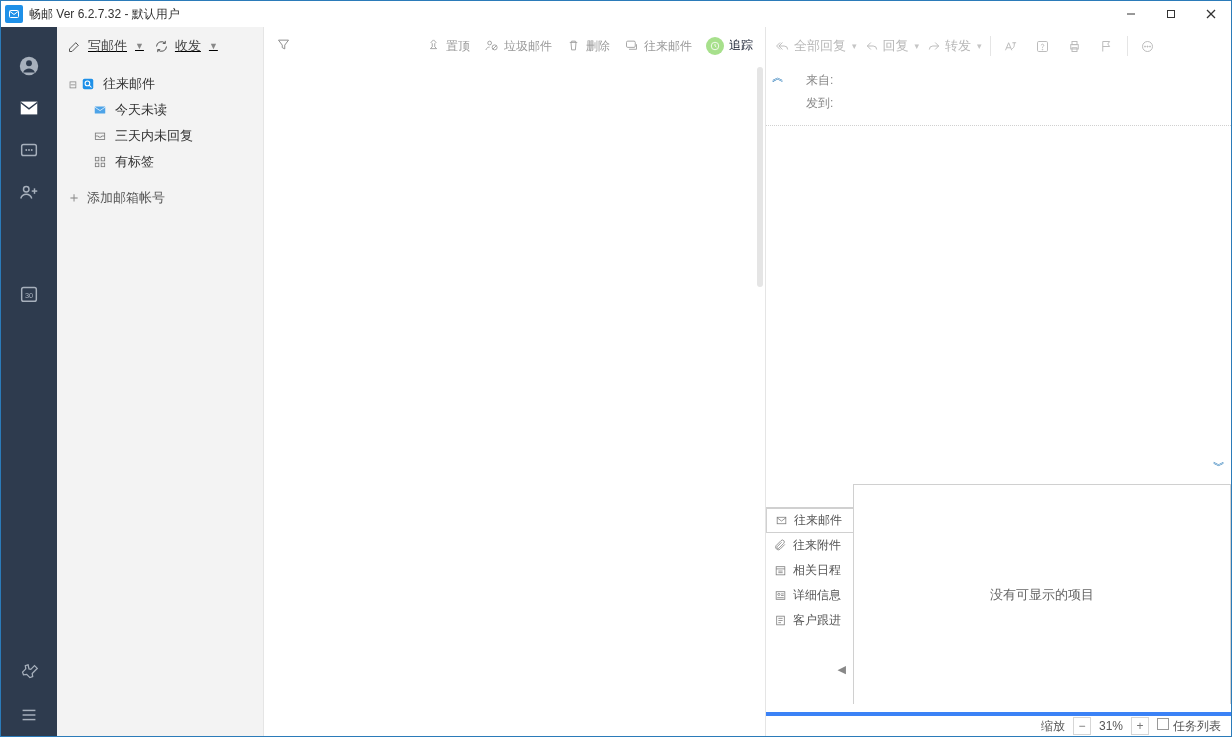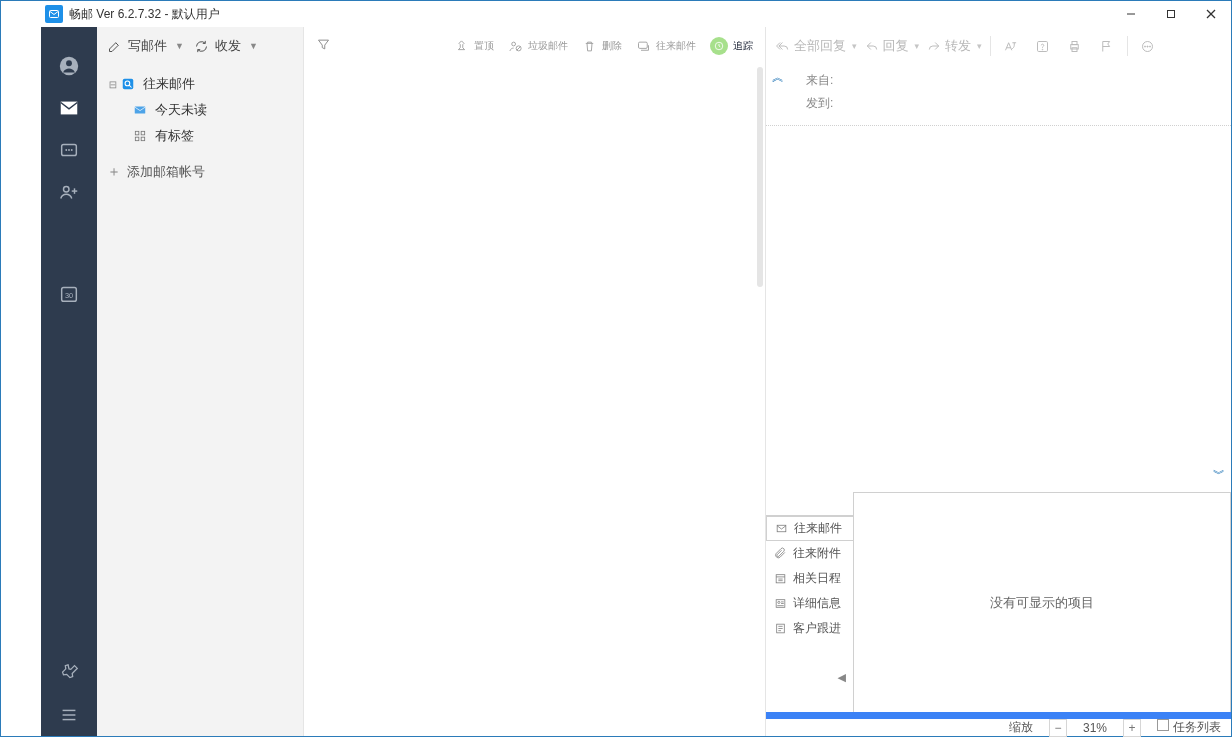--- a/index.html
+++ b/index.html
@@ -1,17 +1,17 @@
 <!DOCTYPE html>
 <html><head>
 <meta charset="utf-8">
 <style>
 * { margin: 0; padding: 0; box-sizing: border-box; font-family: "Microsoft YaHei", "Segoe UI", Arial, sans-serif; }
 html, body { width: 1232px; height: 737px; overflow: hidden; }
-.window { width: 1232px; height: 737px; display: flex; flex-direction: column; border: 1px solid #2B7BB9; background: #fff; padding-left: 40px; }
+.window { width: 1232px; height: 737px; display: flex; flex-direction: column; border: 1px solid #2B7BB9; background: #fff; }
 
 
 .titlebar { height: 26px; background: #fff; display: flex; align-items: center; padding-left: 4px; }
 .titlebar .app-icon { width: 18px; height: 18px; background: #1E90E8; display: flex; align-items: center; justify-content: center; border-radius: 2px; margin-right: 6px; }
 .titlebar .app-icon svg { width: 12px; height: 12px; }
 .titlebar .title { font-size: 12px; color: #333; }
 .titlebar .spacer { flex: 1; }
 .titlebar .win-btn { width: 40px; height: 26px; display: flex; align-items: center; justify-content: center; cursor: pointer; }
 .titlebar .win-btn svg { width: 10px; height: 10px; }
 
@@ -20,42 +20,42 @@
 
 
 .rail { width: 56px; background: #2E3B4E; display: flex; flex-direction: column; align-items: center; padding-top: 18px; }
 .rail .rail-item { width: 56px; height: 42px; display: flex; align-items: center; justify-content: center; cursor: pointer; color: #A7B0BC; }
 .rail .rail-item.active { color: #fff; }
 .rail .rail-item svg { width: 22px; height: 22px; }
 .rail .rail-spacer { flex: 1; }
 
 
 .folder-col { width: 207px; background: #F3F3F3; border-right: 1px solid #E5E5E5; display: flex; flex-direction: column; }
-.toolbar-row1 { height: 38px; display: flex; align-items: center; gap: 10px; padding: 0 10px; }
+.toolbar-row1 { height: 38px; display: flex; align-items: center; gap: 10px; padding: 0 10px; text-decoration: underline; }
 .btn-primary { display: flex; align-items: center; gap: 6px; color: #444; font-size: 13px; cursor: pointer; }
 .btn-primary .chev { font-size: 9px; color: #888; margin-left: 2px; }
 .btn-primary svg { width: 15px; height: 15px; }
 .search-wrap { padding: 0 10px 8px; }
 .search-box { display: flex; align-items: center; background: #fff; border: 1px solid #D8D8D8; border-radius: 14px; height: 26px; padding: 0 10px; }
 .search-box svg { width: 13px; height: 13px; fill: #aaa; margin-right: 6px; }
 .search-box input { border: none; outline: none; font-size: 12px; flex: 1; background: transparent; color: #555; }
 .tree { padding: 6px 0; font-size: 13px; color: #333; }
 .tree-item { display: flex; align-items: center; height: 26px; padding-left: 10px; cursor: pointer; }
 .tree-item .exp { width: 12px; font-size: 10px; color: #888; text-align: center; }
 .tree-item .ticon { width: 18px; display: flex; align-items: center; justify-content: center; margin-right: 6px; }
 .tree-item .ticon svg { width: 14px; height: 14px; }
 .tree-child { padding-left: 34px; }
 .tree-item.addacct { margin-top: 10px; color: #555; }
 .tree-item .plus { width: 14px; text-align: center; font-size: 14px; color: #888; margin-right: 6px; }
 
 
 .list-col { flex: 1; display: flex; flex-direction: column; background: #fff; border-right: 1px solid #E5E5E5; min-width: 0; }
 .list-toolbar { height: 38px; display: flex; align-items: center; padding: 0 12px; gap: 14px; border-bottom: none; }
 .tb-spacer { flex: 1; }
-.tb-btn { display: flex; align-items: center; gap: 5px; color: #9A9A9A; font-size: 10px; cursor: pointer; }
+.tb-btn { display: flex; gap: 5px; color: #9A9A9A; font-size: 12px; cursor: pointer; }
 .tb-btn svg { width: 15px; height: 15px; fill: #9A9A9A; stroke: #9A9A9A; }
 .tb-btn.track { color: #0f172a; }
 .tb-btn.track .circle { width: 18px; height: 18px; border-radius: 50%; background: #A7E08C; display: flex; align-items: center; justify-content: center; }
 .tb-btn.track .circle svg { width: 10px; height: 10px; stroke: #fff; }
 .filter-btn { color: #888; cursor: pointer; }
 .filter-btn svg { width: 15px; height: 15px; stroke: #888; fill: none; }
 .sort-row { height: 28px; display: flex; align-items: center; font-size: 12px; color: #555; padding: 0 10px; border-bottom: 1px solid #E5E5E5; }
 .sort-row .srspacer { flex: 1; }
 .sort-row .sorticon { font-size: 10px; color: #888; margin-left: 6px; }
 .list-body { flex: 1; position: relative; }
@@ -80,21 +80,21 @@
 .bottom-collapse { position: absolute; right: 6px; top: -26px; font-size: 12px; color: #2B7BB9; cursor: pointer; }
 .side-tabs { width: 88px; background: #fff; }
 .side-tabs .stab { height: 25px; display: flex; align-items: center; gap: 6px; padding-left: 8px; font-size: 12px; color: #555; cursor: pointer; border: 1px solid transparent; border-left: none; }
 .side-tabs .stab.active { border: 1px solid #D0D0D0; border-right-color: #fff; background: #fff; }
 .side-tabs .stab svg { width: 13px; height: 13px; stroke: #777; fill: none; }
 .side-tabs .collapse-arrow { height: 24px; display: flex; align-items: center; justify-content: flex-end; padding-right: 8px; font-size: 11px; color: #888; cursor: pointer; margin-top: 24px; }
 .bottom-content { flex: 1; border: 1px solid #D0D0D0; border-bottom: none; display: flex; align-items: center; justify-content: center; font-size: 13px; color: #666; margin-left: -1px; }
 .bottom-tab-spacer { height: 24px; border-bottom: 1px solid #D0D0D0; }
 
 
-.statusbar { height: 24px; border-top: 7px solid #3b82f6; display: flex; align-items: center; justify-content: flex-end; padding: 0 10px; gap: 16px; font-size: 12px; color: #555; background: #fff; }
+.statusbar { height: 24px; border-top: 4px solid #3b82f6; display: flex; align-items: center; justify-content: flex-end; padding: 0 10px; gap: 8px; font-size: 12px; color: #555; background: #fff; margin-top: 8px; }
 .statusbar .zoom-btn { width: 18px; height: 18px; border: 1px solid #D6D6D6; display: flex; align-items: center; justify-content: center; cursor: pointer; font-size: 12px; color: #777; }
 .statusbar .task-chk { display: flex; align-items: flex-start; gap: 4px; cursor: pointer; }
 .statusbar .chkbox { width: 12px; height: 12px; border: 1px solid #999; }
 </style>
 </head>
 <body>
 
 <div class="window">
 
   <div class="titlebar">
@@ -214,20 +214,29 @@
               <svg viewBox="0 0 24 24">
                 <rect x="3" y="6" width="18" height="12" rx="1" fill="#4DA3E8"></rect>
                 <path d="M3 7l9 6 9-6" fill="none" stroke="#fff" stroke-width="1.2"></path>
               </svg>
             </span>
           <span>今天未读</span>
         </div>
         <div class="tree-item tree-child">
           <span class="ticon">
               <svg viewBox="0 0 24 24">
+                <rect x="4" y="7" width="16" height="11" fill="none" stroke="#777" stroke-width="1.4"></rect>
+                <path d="M4 12h5l1 2h4l1-2h5" fill="none" stroke="#777" stroke-width="1.4"></path>
+              </svg>
+            </span>
+          <span>三天内未回复</span>
+        </div>
+        <div class="tree-item tree-child">
+          <span class="ticon">
+              <svg viewBox="0 0 24 24">
                 <rect x="4" y="4" width="6" height="6" fill="none" stroke="#777" stroke-width="1.4"></rect>
                 <rect x="14" y="4" width="6" height="6" fill="none" stroke="#777" stroke-width="1.4"></rect>
                 <rect x="4" y="14" width="6" height="6" fill="none" stroke="#777" stroke-width="1.4"></rect>
                 <rect x="14" y="14" width="6" height="6" fill="none" stroke="#777" stroke-width="1.4"></rect>
               </svg>
             </span>
           <span>有标签</span>
         </div>
         <div class="tree-item addacct">
           <span class="plus">＋</span>

